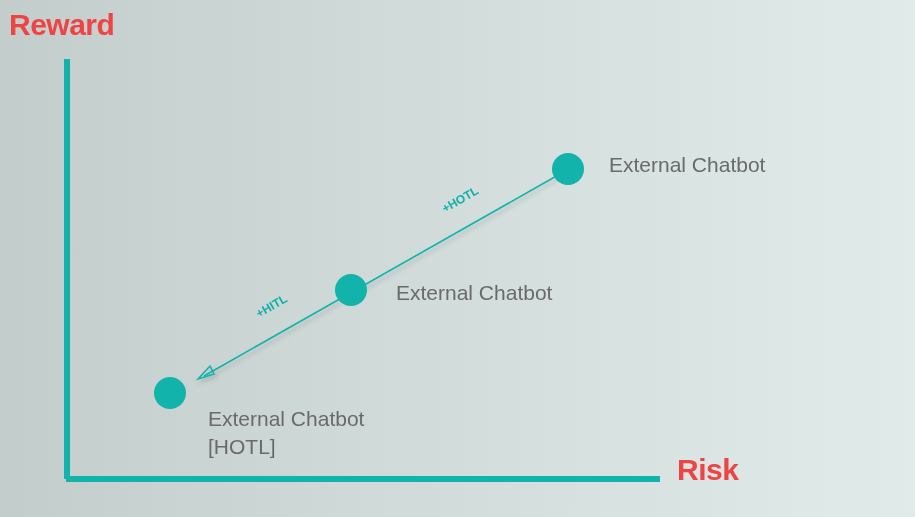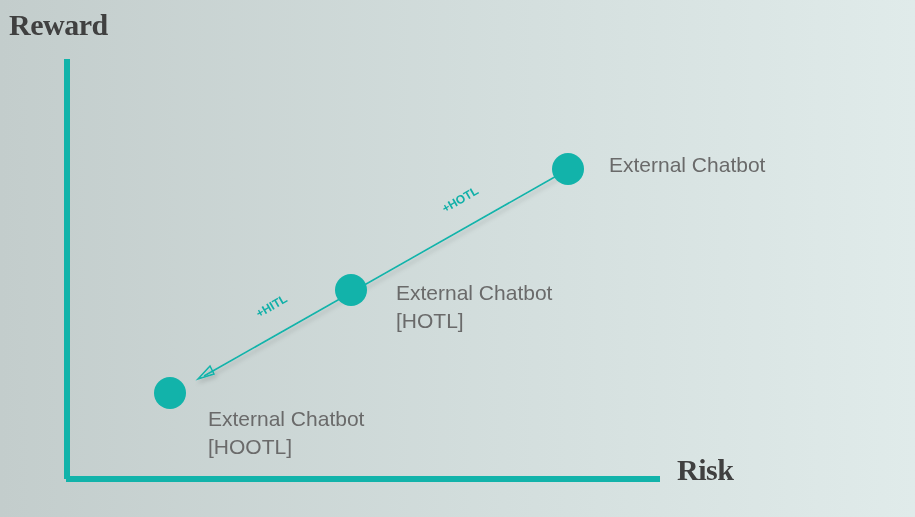--- a/index.html
+++ b/index.html
@@ -1,21 +1,21 @@
 <!DOCTYPE html>
 <html><head>
 <meta charset="utf-8">
 <style>
   html, body { margin:0; padding:0; }
   body {
     width:915px; height:517px; overflow:hidden; position:relative;
     background: linear-gradient(90deg, #c3cdcc 0%, #d3dedd 55%, #e0ebea 100%);
     font-family: "Liberation Sans", "DejaVu Sans", sans-serif;
   }
-  .axis-title { position:absolute; font-weight:bold; color:#404040; font-size:30px; letter-spacing:-0.5px;font-family:Liberation Serif, serif; }
+  .axis-title { position:absolute; font-weight:bold; color:#ef4444; font-size:30px; letter-spacing:-0.5px; }
   .label { position:absolute; color:#6a6a6a; font-size:21px; line-height:28px; white-space:nowrap; }
   svg { position:absolute; left:0; top:0; }
   .tag { font-family: "Liberation Sans", "DejaVu Sans", sans-serif; font-weight:bold; font-size:12px; fill:#11b0a8; }
 </style>
 </head>
 <body>
 
 <div class="axis-title" style="left:9px; top:8px;">Reward</div>
 <div class="axis-title" style="left:677px; top:453px;">Risk</div>
 
@@ -39,21 +39,20 @@
   <text class="tag" transform="translate(259,318) rotate(-30)">+HITL</text>
   <text class="tag" transform="translate(445,213) rotate(-30)">+HOTL</text>
 
   <circle cx="170" cy="393" r="16" fill="#12b3aa"></circle>
   <circle cx="351" cy="290" r="16" fill="#12b3aa"></circle>
   <circle cx="568" cy="169" r="16" fill="#12b3aa"></circle>
 </svg>
 
 <div class="label" style="left:208px; top:405px;">
   <div>External Chatbot</div>
-  <div>[HOOTL]</div>
+  <div>[HOTL]</div>
 </div>
 <div class="label" style="left:396px; top:279px;">
   <div>External Chatbot</div>
-  <div>[HOTL]</div>
 </div>
 <div class="label" style="left:609px; top:151px;">
   <div>External Chatbot</div>
 </div>
 
 </body></html>

